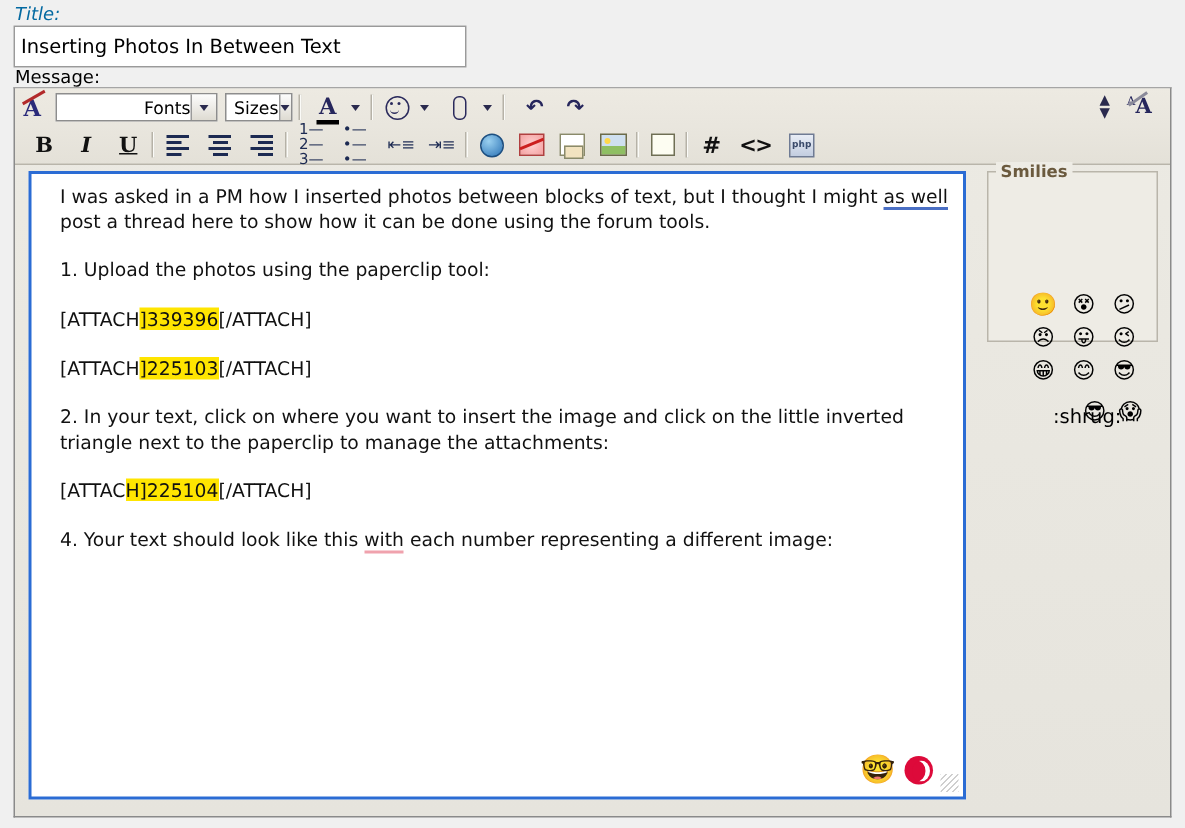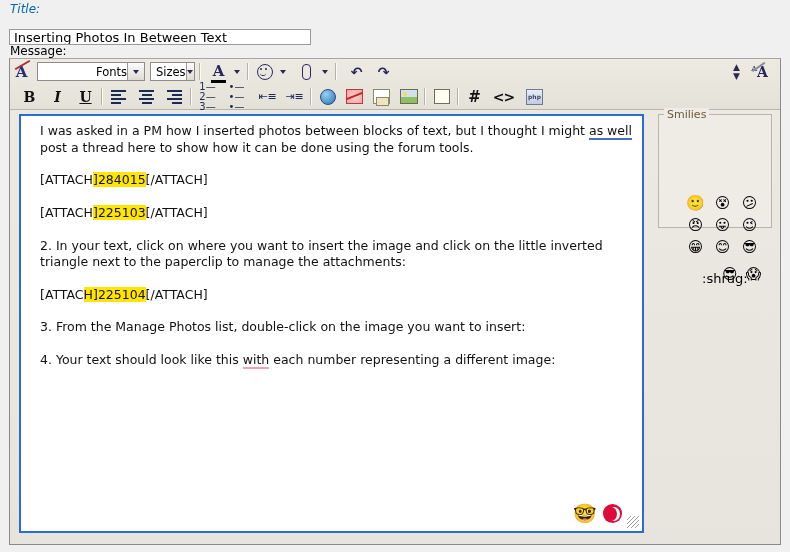--- a/index.html
+++ b/index.html
@@ -21,22 +21,22 @@
   
   .lbl-title {
     position: absolute;
     left: 10px; top: 2px;
     font-size: 12px;
     color: #0369a1;
     font-style: italic;
   }
   .title-input {
     position: absolute;
-    left: 9px; top: 29px;
-    width: 302px; height: 16px;
+    left: 9px; top: 17px;
+    width: 302px; height: 28px;
     box-sizing: border-box;
     border: 1px solid #9a9a9a;
     background: #ffffff;
     font-family: "DejaVu Sans", "Liberation Sans", sans-serif;
     font-size: 13px;
     color: #000;
     padding: 1px 4px;
     outline: none;
   }
   .logged-in {
@@ -243,20 +243,21 @@
     border: 1px solid #b9b5aa;
     background: #eeece5;
   }
   .smilies-legend {
     position: absolute;
     left: 654px; top: 49px;
     background: #eeece5;
     font-size: 11px;
     color: #6b5a3e;
     padding: 0 3px;
+    font-weight: bold;
   }
   .smilies-grid {
     position: absolute;
     left: 672px; top: 133px;
     width: 86px;
     display: grid;
     grid-template-columns: 27px 27px 27px;
     grid-auto-rows: 22px;
     align-items: center;
     justify-items: center;
@@ -521,40 +522,40 @@
       </div>
     </div>
 
     <div class="content-area">
       <div class="content-inner">
 
         <p>
           <span>I was asked in a PM how I inserted photos between blocks of text, but I thought I might </span><span class="blue-u">as well</span><span> post a thread here to show how it can be done using the forum tools.</span>
         </p>
 
-
-        <p>
-          <span>[ATTACH</span><span class="hl">]284015</span><span>[/ATTACH]</span>
+        <p>
+          <span>1. Upload the photos using the paperclip tool:</span>
+        </p>
+
+        <p>
+          <span>[ATTACH</span><span class="hl">]339396</span><span>[/ATTACH]</span>
         </p>
 
         <p>
           <span>[ATTACH</span><span class="hl">]225103</span><span>[/ATTACH]</span>
         </p>
 
         <p>
           <span>2. In your text, click on where you want to insert the image and click on the little inverted triangle next to the paperclip to manage the attachments:</span>
         </p>
 
         <p>
           <span>[ATTAC</span><span class="hl">H]225104</span><span>[/ATTACH]</span>
         </p>
 
-        <p>
-          <span>3. From the Manage Photos list, double-click on the image you want to insert:</span>
-        </p>
 
 
         <p>
           <span>4. Your text should look like this </span><span class="pink-u">with</span><span> each number representing a different image:</span>
         </p>
       </div>
 
       <div class="bottom-icons">
         <span class="emoji-nerd">🤓</span>
         <span class="moon-badge"></span>

